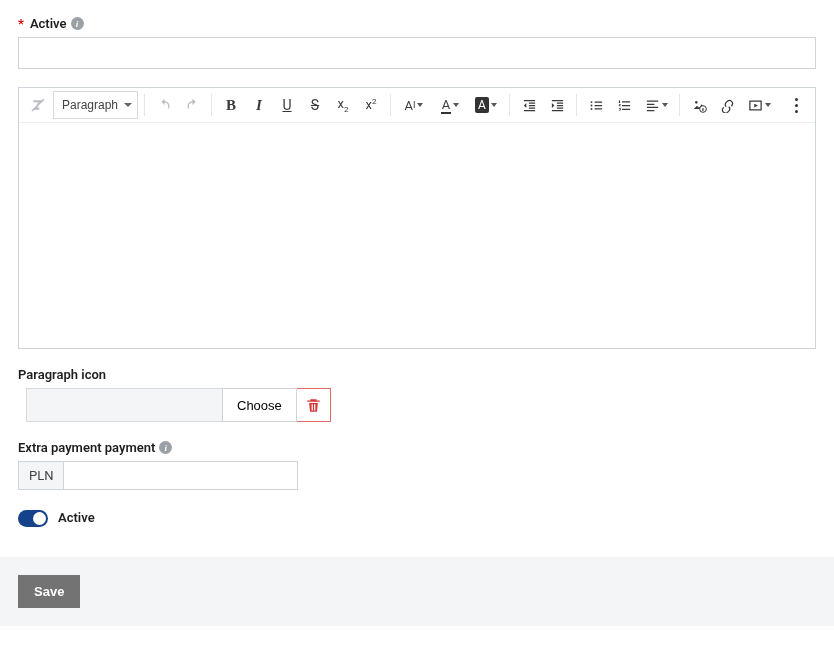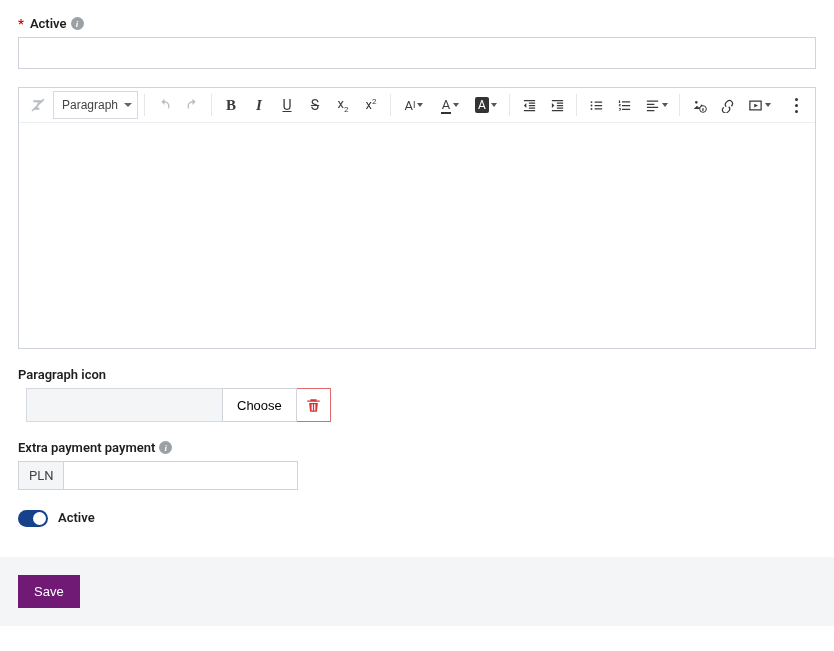--- a/index.html
+++ b/index.html
@@ -172,26 +172,27 @@
     border-radius: 50%;
   }
   .toggle-lbl { font-weight: 600; font-size: 13px; }
 
   
   .footer {
     background: #f4f5f7;
     padding: 18px;
   }
   .save-btn {
-    background: #701a75;
+    background: #737373;
     color: #fff;
     border: none;
     padding: 9px 16px;
     font-size: 13px;
     cursor: pointer;
+    font-weight: bold;
   }
   svg { pointer-events: none; }
 </style>
 </head>
 <body>
 
 <div class="form-area">
 
   <div class="field">
     <div class="lbl">

